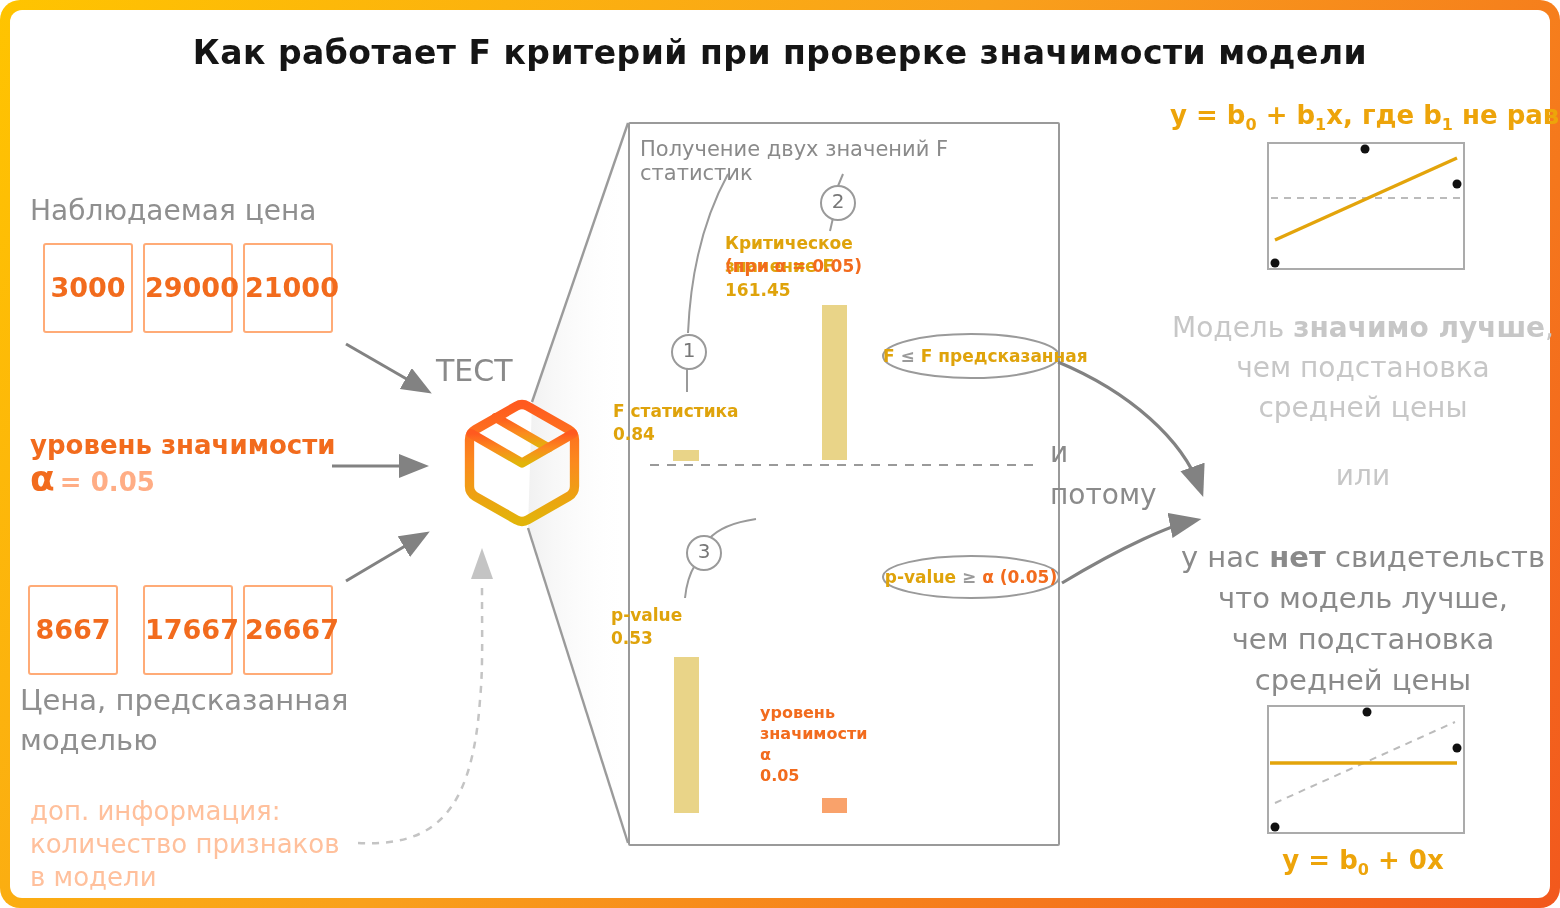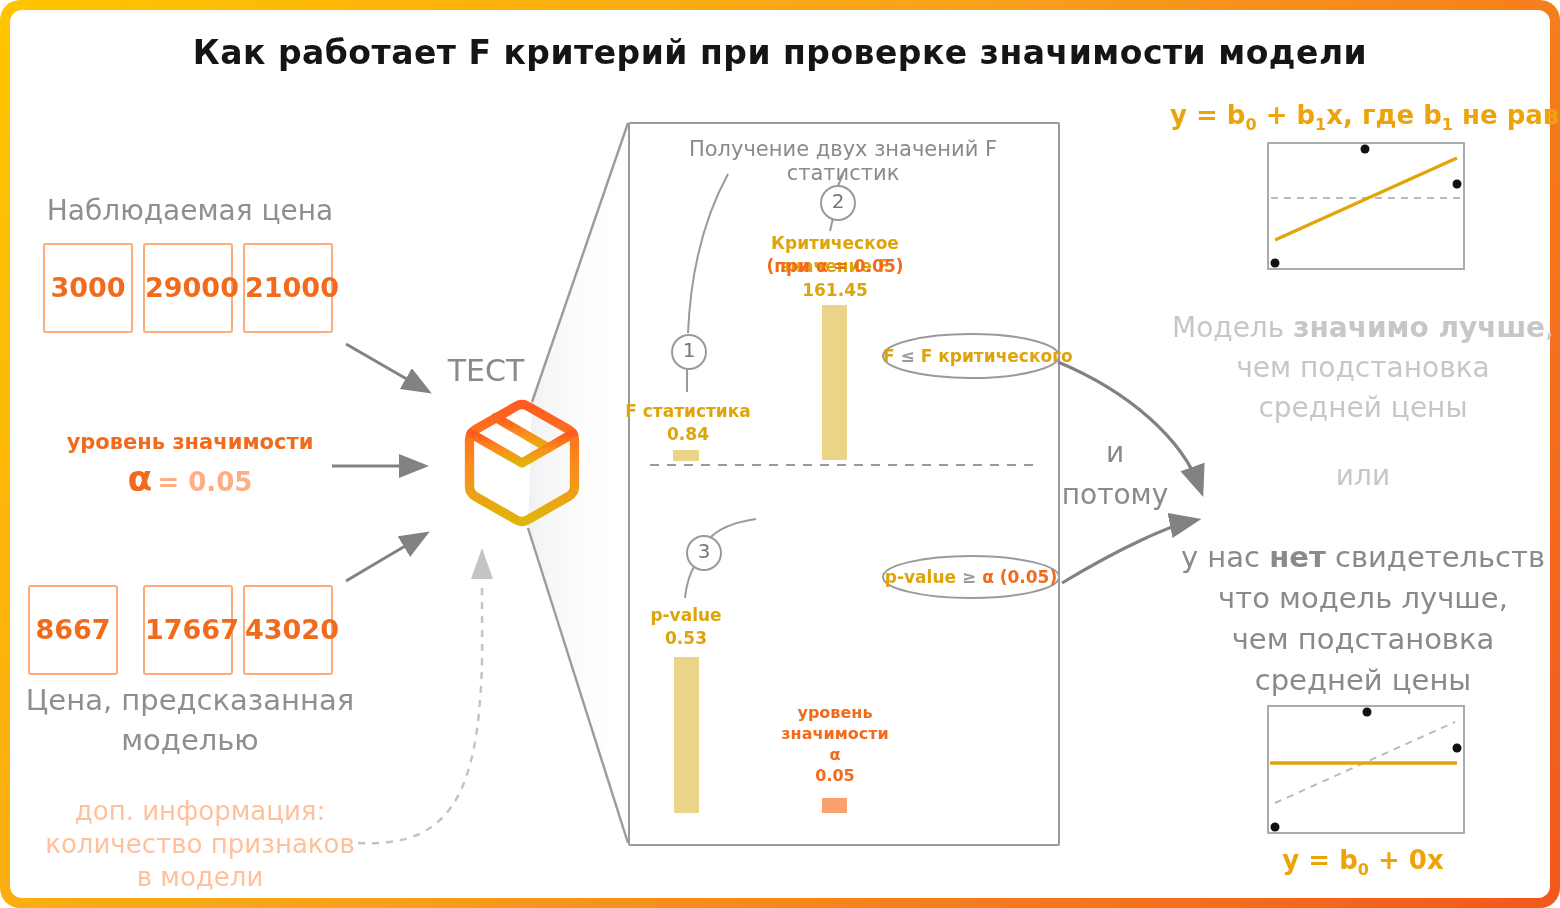--- a/index.html
+++ b/index.html
@@ -2,21 +2,21 @@
 <html><head>
 <meta charset="utf-8">
 <style>
   html,body{margin:0;padding:0;background:#fff;}
   .frame{position:relative;width:1560px;height:908px;border-radius:20px;
          background:linear-gradient(125deg,#ffc400 0%,#f9a11b 45%,#f2581d 100%);
          font-family:"DejaVu Sans",sans-serif;overflow:hidden;}
   .canvas{position:absolute;inset:10px;background:#ffffff;border-radius:12px;}
   .stage{position:absolute;inset:0;}
   .abs{position:absolute;}
-  .ctr{text-align:center;}
+  .ctr{text-align:left;}
   .title{left:0;top:33px;width:1560px;text-align:center;font-size:33px;font-weight:600;color:#151515;letter-spacing:.5px;}
   .gray-label{color:#8f8f8f;}
   .val-box{width:86px;height:86px;border:2px solid #ffab77;border-radius:3px;background:#fff;
            line-height:86px;text-align:center;font-size:27px;font-weight:600;color:#f26b1d;}
   .orange{color:#f26b1d;}
   .peach{color:#ffc09c;}
   .gold{color:#dfa30b;}
   .panel{left:628px;top:122px;width:428px;height:720px;border:2px solid #9a9a9a;background:#fff;border-radius:2px;}
   .panel-title{font-size:21px;color:#8a8a8a;}
   .lbl{font-size:17px;font-weight:700;line-height:23px;}
@@ -82,29 +82,29 @@
       <path d="M1062,583 C1125,545 1172,525 1192,521" stroke="#828282" stroke-width="3.2" fill="none" marker-end="url(#head)"></path>
     </svg>
 
     <div class="abs title">Как работает F критерий при проверке значимости модели</div>
 
     <div class="abs gray-label ctr" style="left:30px;top:194px;width:320px;font-size:28px;">Наблюдаемая цена</div>
     <div class="abs val-box" style="left:43px;top:243px;">3000</div>
     <div class="abs val-box" style="left:143px;top:243px;">29000</div>
     <div class="abs val-box" style="left:243px;top:243px;">21000</div>
 
-    <div class="abs ctr orange" style="left:30px;top:430px;width:320px;font-size:21px;font-weight:700;">уровень значимости</div>
+    <div class="abs ctr orange" style="left:30px;top:430px;width:320px;font-size:26px;font-weight:700;">уровень значимости</div>
     <div class="abs ctr" style="left:30px;top:458px;width:320px;">
       <span class="orange" style="font-size:36px;font-weight:700;">α</span>
       <span style="font-size:26px;font-weight:600;color:#ffad85;">= 0.05</span>
     </div>
 
     <div class="abs val-box" style="left:28px;top:585px;">8667</div>
     <div class="abs val-box" style="left:143px;top:585px;">17667</div>
-    <div class="abs val-box" style="left:243px;top:585px;">43020</div>
+    <div class="abs val-box" style="left:243px;top:585px;">26667</div>
     <div class="abs peach ctr" style="left:30px;top:795px;width:340px;font-size:26px;line-height:33px;">
       <span>доп. информация:</span><br>
       <span>количество признаков</span><br>
       <span>в модели</span>
     </div>
 
     <div class="abs gray-label ctr" style="left:20px;top:680px;width:340px;font-size:29px;line-height:40px;">
       <span>Цена, предсказанная</span><br>
       <span>моделью</span>
     </div>
@@ -136,21 +136,21 @@
     <div class="bar bar-gold" style="left:822px;top:305px;width:25px;height:155px;"></div>
 
     <div class="abs circle-num" style="left:671px;top:334px;">1</div>
     <div class="abs lbl gold ctr" style="left:613px;top:400px;width:150px;">F статистика</div>
     <div class="abs lbl gold ctr" style="left:613px;top:423px;width:150px;">0.84</div>
     <div class="bar bar-gold" style="left:673px;top:450px;width:26px;height:11px;"></div>
 
     <div class="abs oval-text" style="left:883px;top:338px;">
       <span class="gold">F</span>
       <span class="op-gray">≤</span>
-      <span class="gold">F критического</span>
+      <span class="gold">F предсказанная</span>
     </div>
 
 
     <div class="abs circle-num" style="left:686px;top:535px;">3</div>
     <div class="abs lbl gold ctr" style="left:611px;top:604px;width:150px;">p-value</div>
     <div class="abs lbl gold ctr" style="left:611px;top:627px;width:150px;">0.53</div>
     <div class="bar bar-gold" style="left:674px;top:657px;width:25px;height:156px;"></div>
 
     <div class="abs oval-text" style="left:883px;top:559px;">
       <span class="gold">p-value</span>

